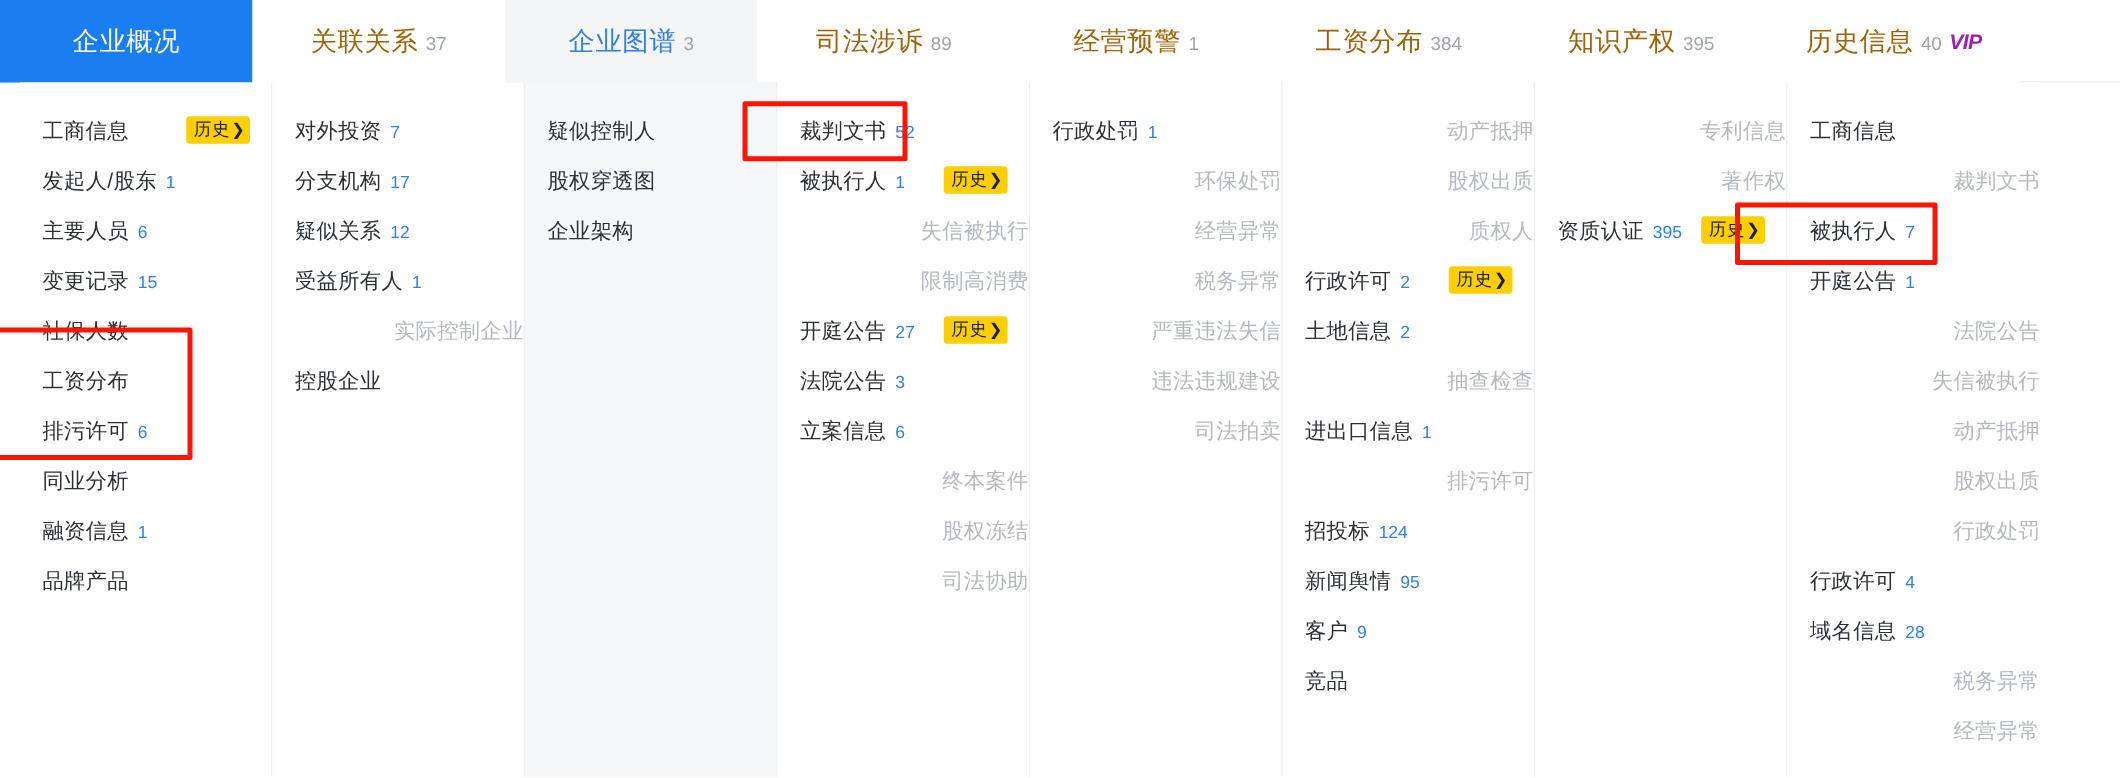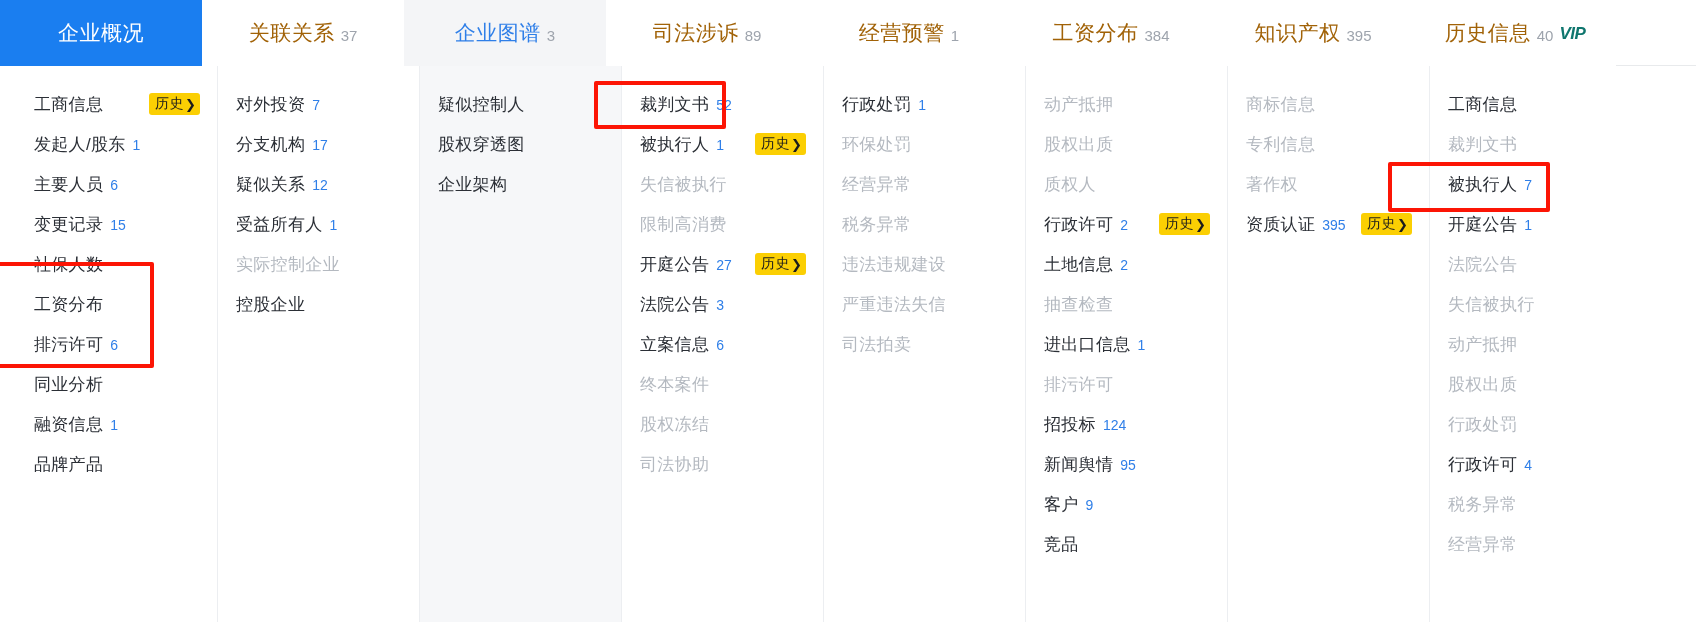--- a/index.html
+++ b/index.html
@@ -51,21 +51,21 @@
   }
   .tab.active { background: #1a7ef0; }
   .tab.active .t-label { color: #ffffff; }
   .tab.hover { background: #f4f5f7; }
   .tab.hover .t-label { color: #2f7fe8; }
   .tab.hover .t-count { color: #9ea4ad; }
   .vip-badge {
     font-size: 17px;
     font-weight: bold;
     font-style: italic;
-    color: #0f766e;
+    color: #a21caf;
     letter-spacing: -.5px;
     position: relative;
     top: 1px;
   }
 
   
   .cols {
     position: absolute;
     top: 66px; left: 16px;
     width: 1696px;
@@ -91,21 +91,21 @@
     gap: 7px;
     cursor: pointer;
     position: relative;
     white-space: nowrap;
   }
   .item .i-label {
     font-size: 17px;
     color: #2b2f36;
     letter-spacing: .3px;
   }
-  .item.disabled { cursor: default; }
+  .item.disabled { cursor: default; justify-content: flex-end; }
   .item.disabled .i-label { color: #b4b9c0; }
   .item .i-count {
     font-size: 14px;
     color: #2f7fe8;
     position: relative;
     top: 1px;
   }
 
   .hist-badge {
     position: absolute;
@@ -308,24 +308,24 @@
         <div class="item disabled">
           <span class="i-label">环保处罚</span>
         </div>
         <div class="item disabled">
           <span class="i-label">经营异常</span>
         </div>
         <div class="item disabled">
           <span class="i-label">税务异常</span>
         </div>
         <div class="item disabled">
+          <span class="i-label">严重违法失信</span>
+        </div>
+        <div class="item disabled">
           <span class="i-label">违法违规建设</span>
-        </div>
-        <div class="item disabled">
-          <span class="i-label">严重违法失信</span>
         </div>
         <div class="item disabled">
           <span class="i-label">司法拍卖</span>
         </div>
       </div>
       <div class="col">
         <div class="item disabled">
           <span class="i-label">动产抵押</span>
         </div>
         <div class="item disabled">
@@ -367,23 +367,20 @@
         <div class="item">
           <span class="i-label">客户</span>
           <span class="i-count">9</span>
         </div>
         <div class="item">
           <span class="i-label">竞品</span>
         </div>
       </div>
       <div class="col">
         <div class="item disabled">
-          <span class="i-label">商标信息</span>
-        </div>
-        <div class="item disabled">
           <span class="i-label">专利信息</span>
         </div>
         <div class="item disabled">
           <span class="i-label">著作权</span>
         </div>
         <div class="item">
           <span class="i-label">资质认证</span>
           <span class="i-count">395</span>
           <div class="hist-badge">
             <span>历史</span>
@@ -418,20 +415,24 @@
         <div class="item disabled">
           <span class="i-label">股权出质</span>
         </div>
         <div class="item disabled">
           <span class="i-label">行政处罚</span>
         </div>
         <div class="item">
           <span class="i-label">行政许可</span>
           <span class="i-count">4</span>
         </div>
+        <div class="item">
+          <span class="i-label">域名信息</span>
+          <span class="i-count">28</span>
+        </div>
         <div class="item disabled">
           <span class="i-label">税务异常</span>
         </div>
         <div class="item disabled">
           <span class="i-label">经营异常</span>
         </div>
       </div>
     </div>
 
   <div id="annots">

